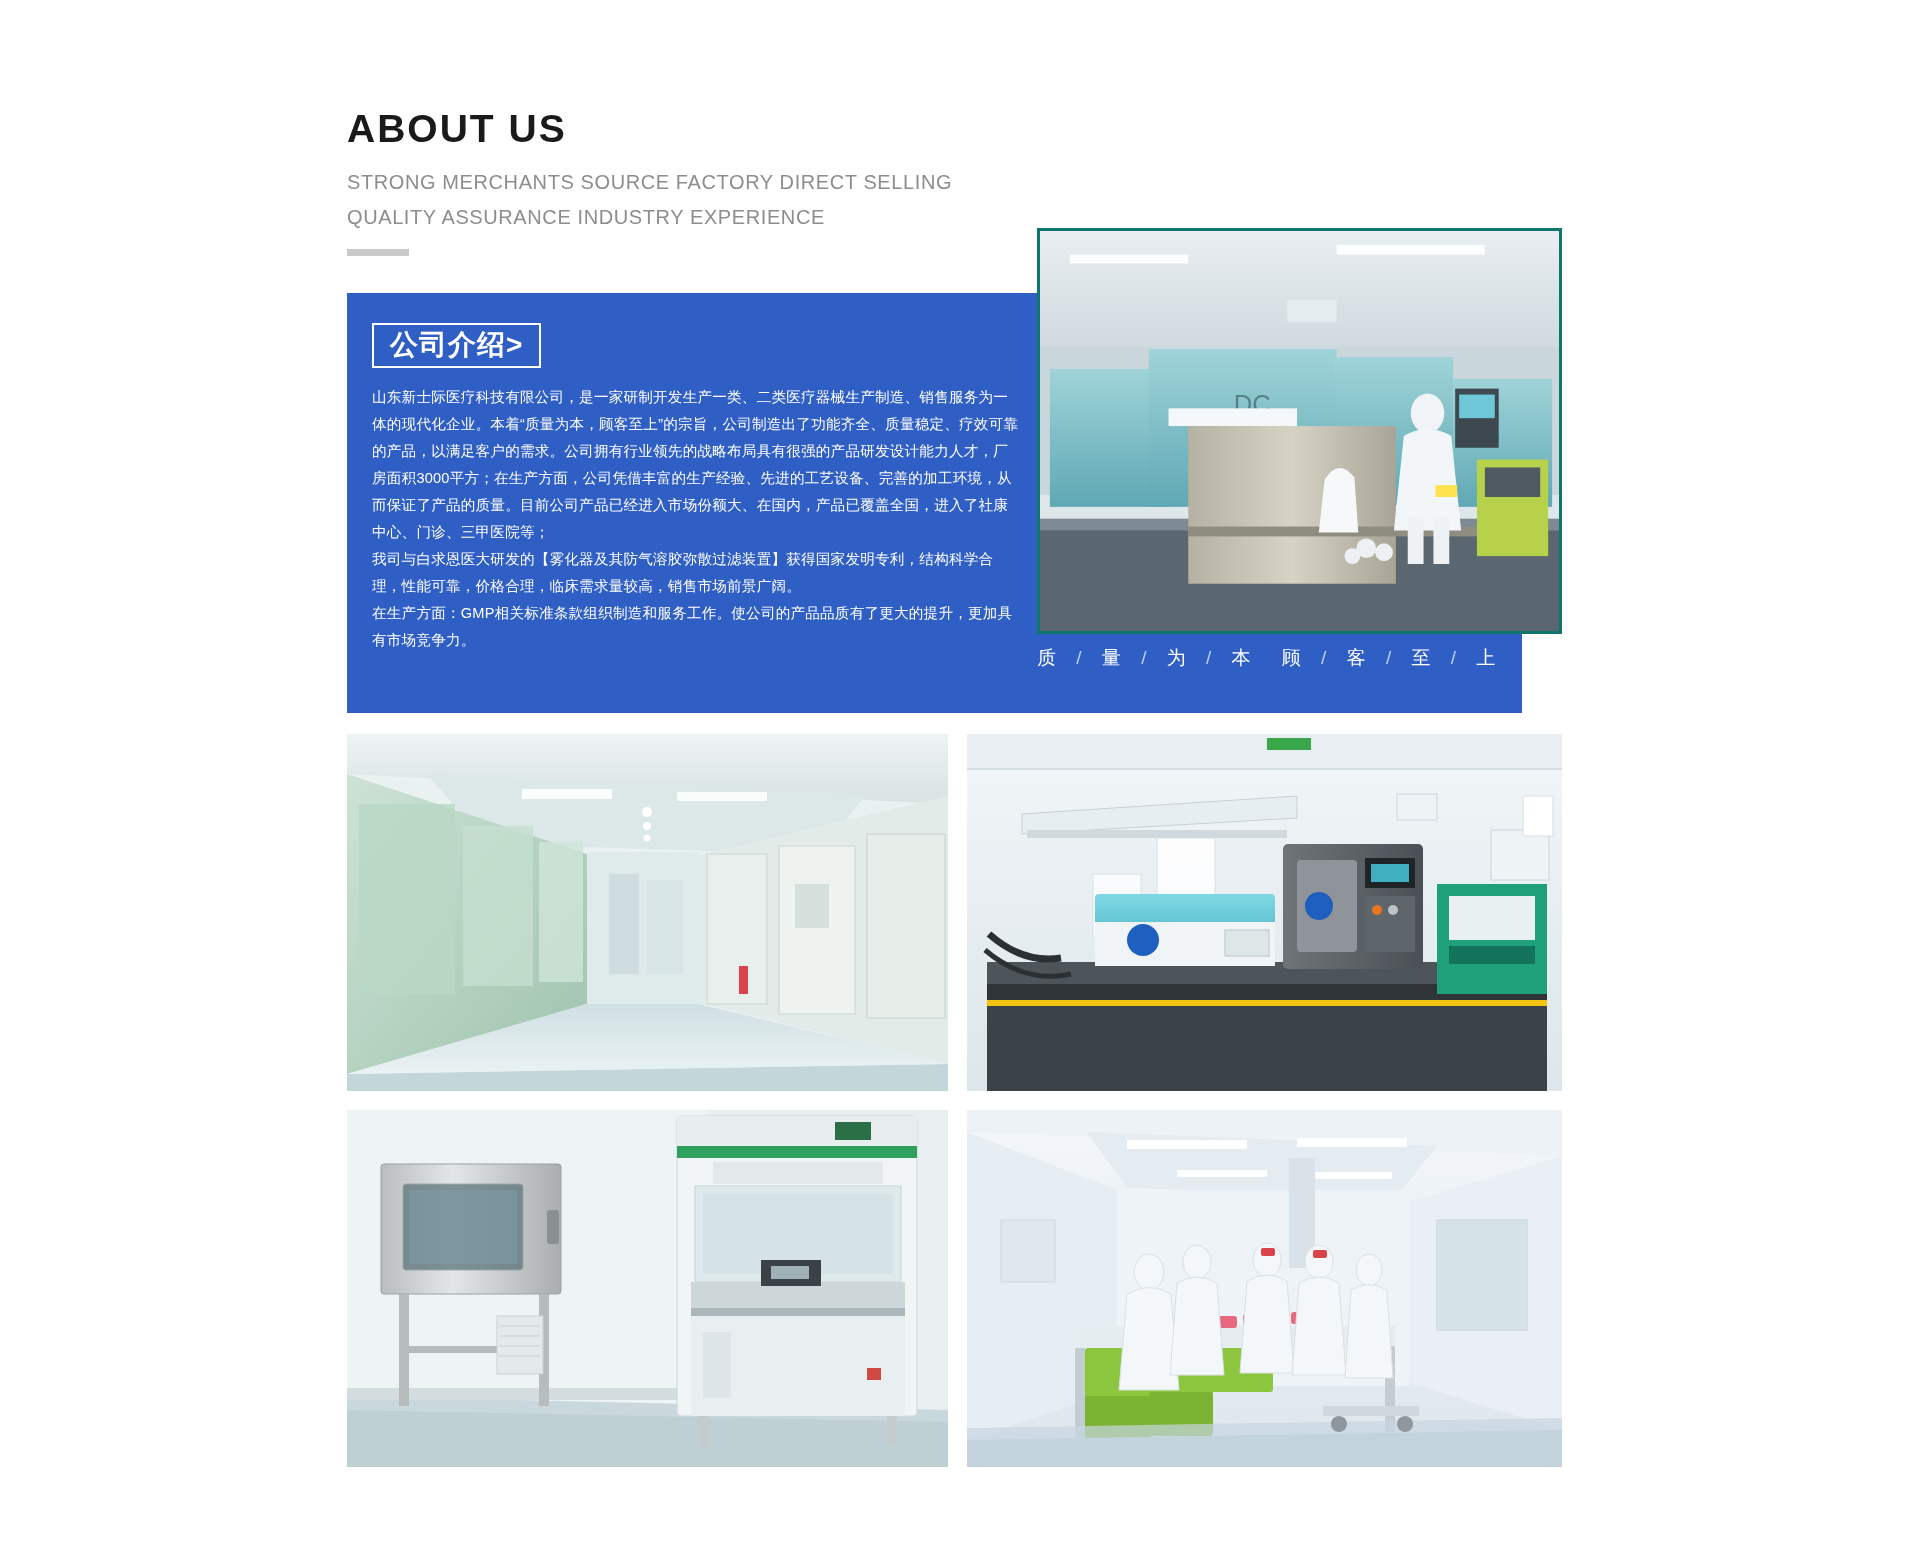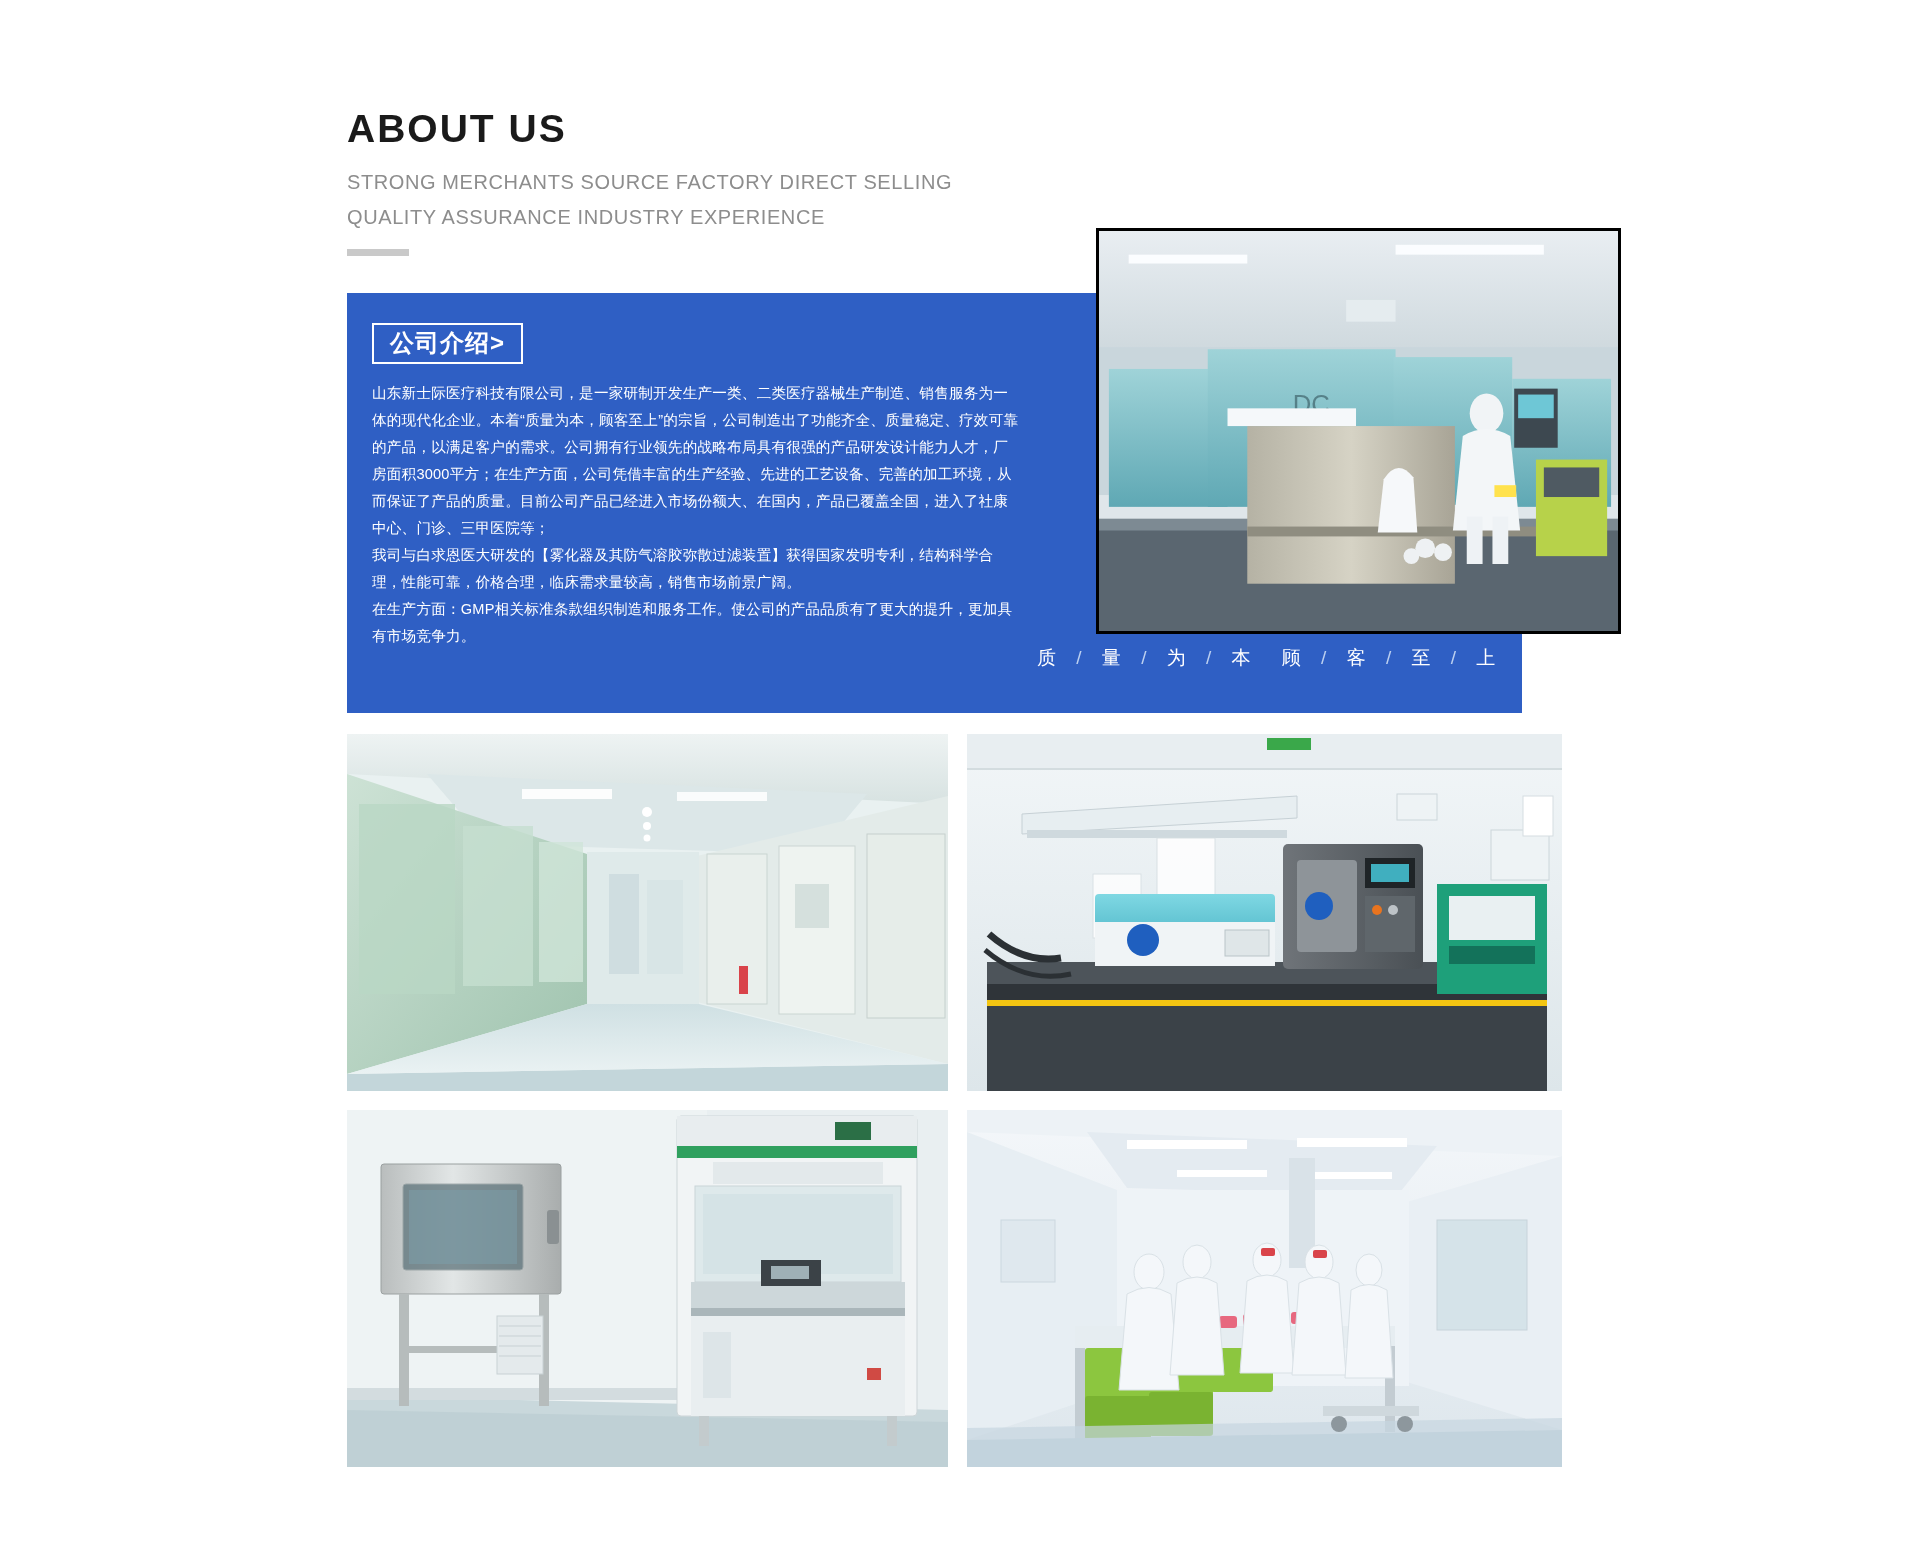--- a/index.html
+++ b/index.html
@@ -64,21 +64,21 @@
   .intro-inner {
     position: absolute;
     left: 25px;
     top: 30px;
     width: 650px;
   }
   .intro-badge {
     display: inline-block;
     border: 2px solid #ffffff;
     color: #ffffff;
-    font-size: 24px;
+    font-size: 28px;
     font-weight: bold;
     padding: 6px 16px 7px 16px;
     line-height: 1;
     letter-spacing: 1px;
     margin-bottom: 16px;
   }
   .intro-body {
     color: #ffffff;
     font-size: 14.6px;
     line-height: 1.85;
@@ -104,25 +104,25 @@
     margin-right: 22px;
   }
 
   
   .photo {
     position: absolute;
     overflow: hidden;
     background: #dfe6ee;
   }
   .photo-hero {
-    left: 1096px;
+    left: 1037px;
     top: 228px;
     width: 525px;
     height: 406px;
-    border: 3px solid #000000;
+    border: 3px solid #0f766e;
     box-sizing: border-box;
     text-align: center;
   }
   .photo-a { left: 347px; top: 734px; width: 601px; height: 357px; }
   .photo-b { left: 967px; top: 734px; width: 595px; height: 357px; }
   .photo-c { left: 347px; top: 1110px; width: 601px; height: 357px; }
   .photo-d { left: 967px; top: 1110px; width: 595px; height: 357px; }
 
   .photo svg { display: block; width: 100%; height: 100%; }
 

